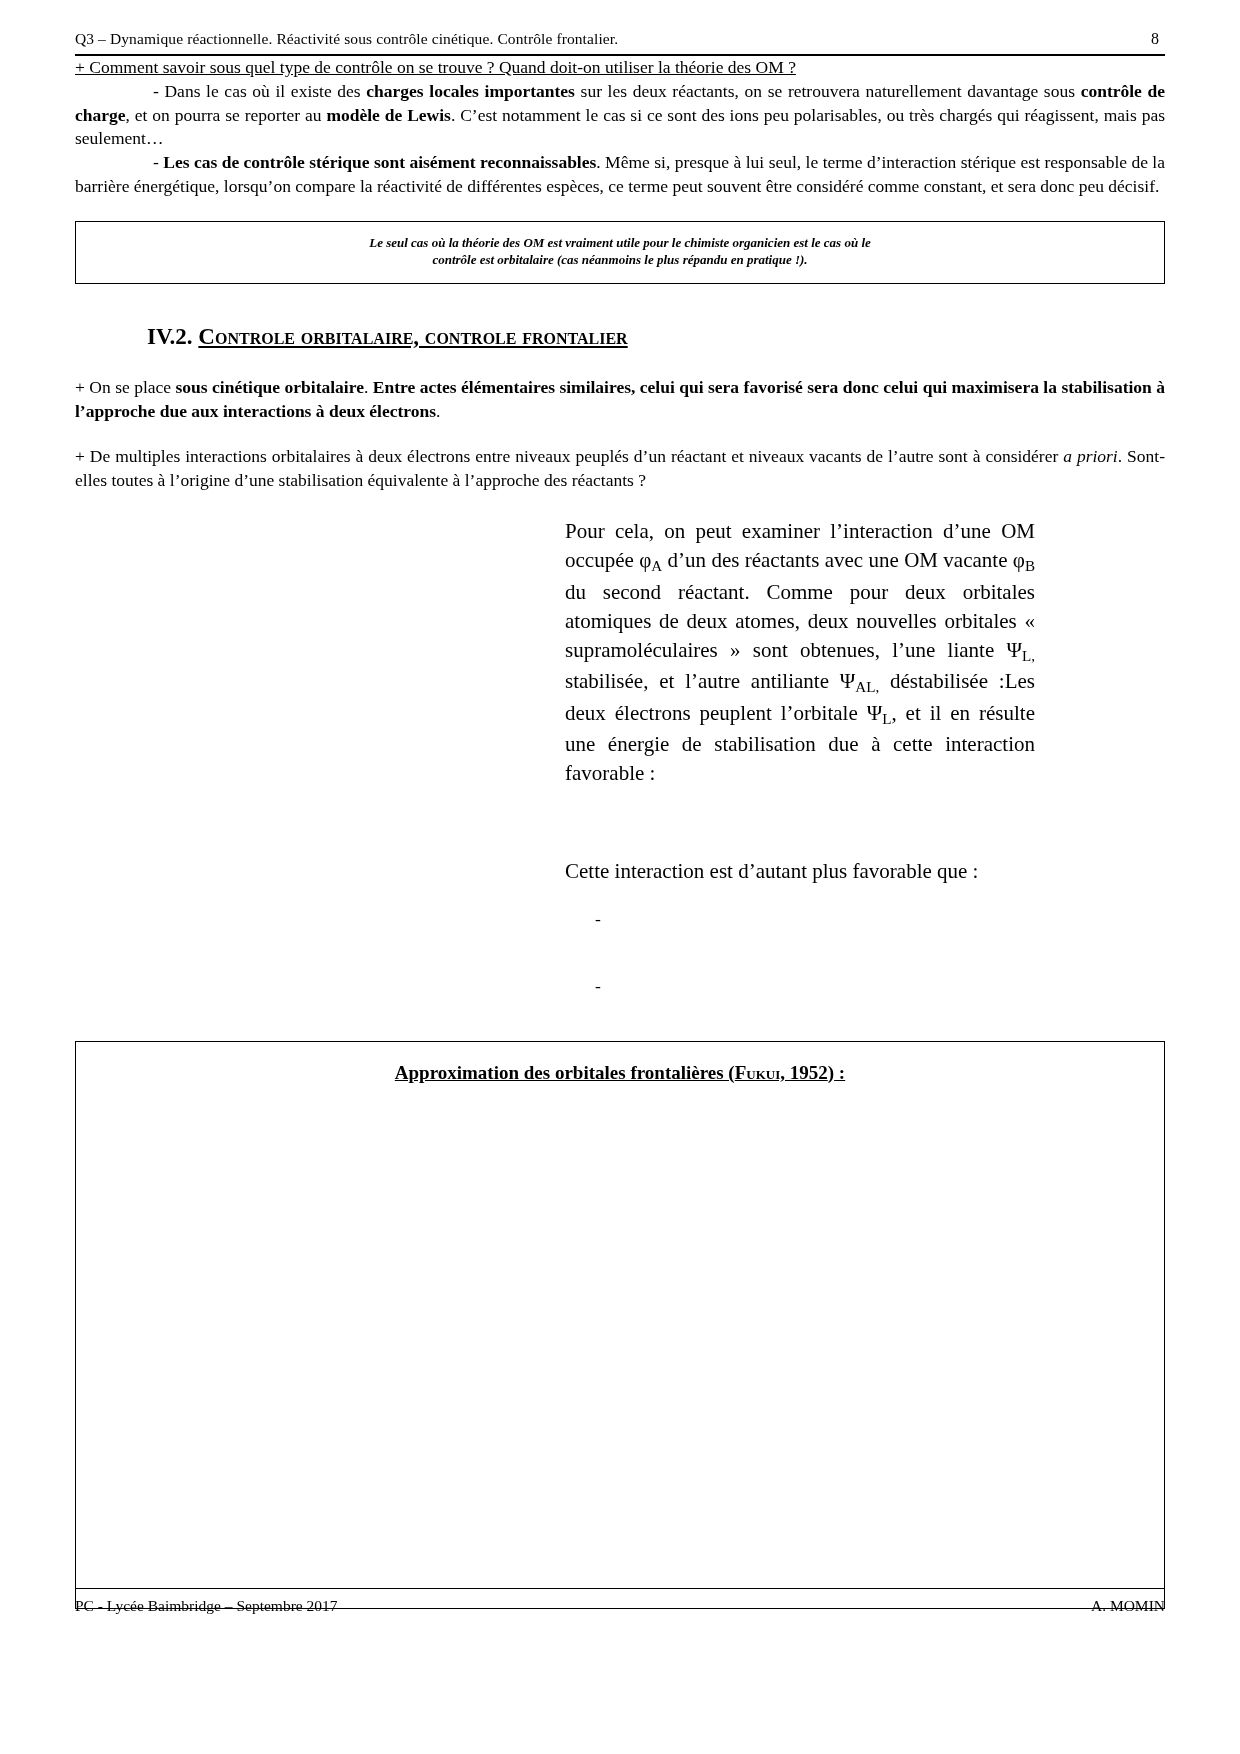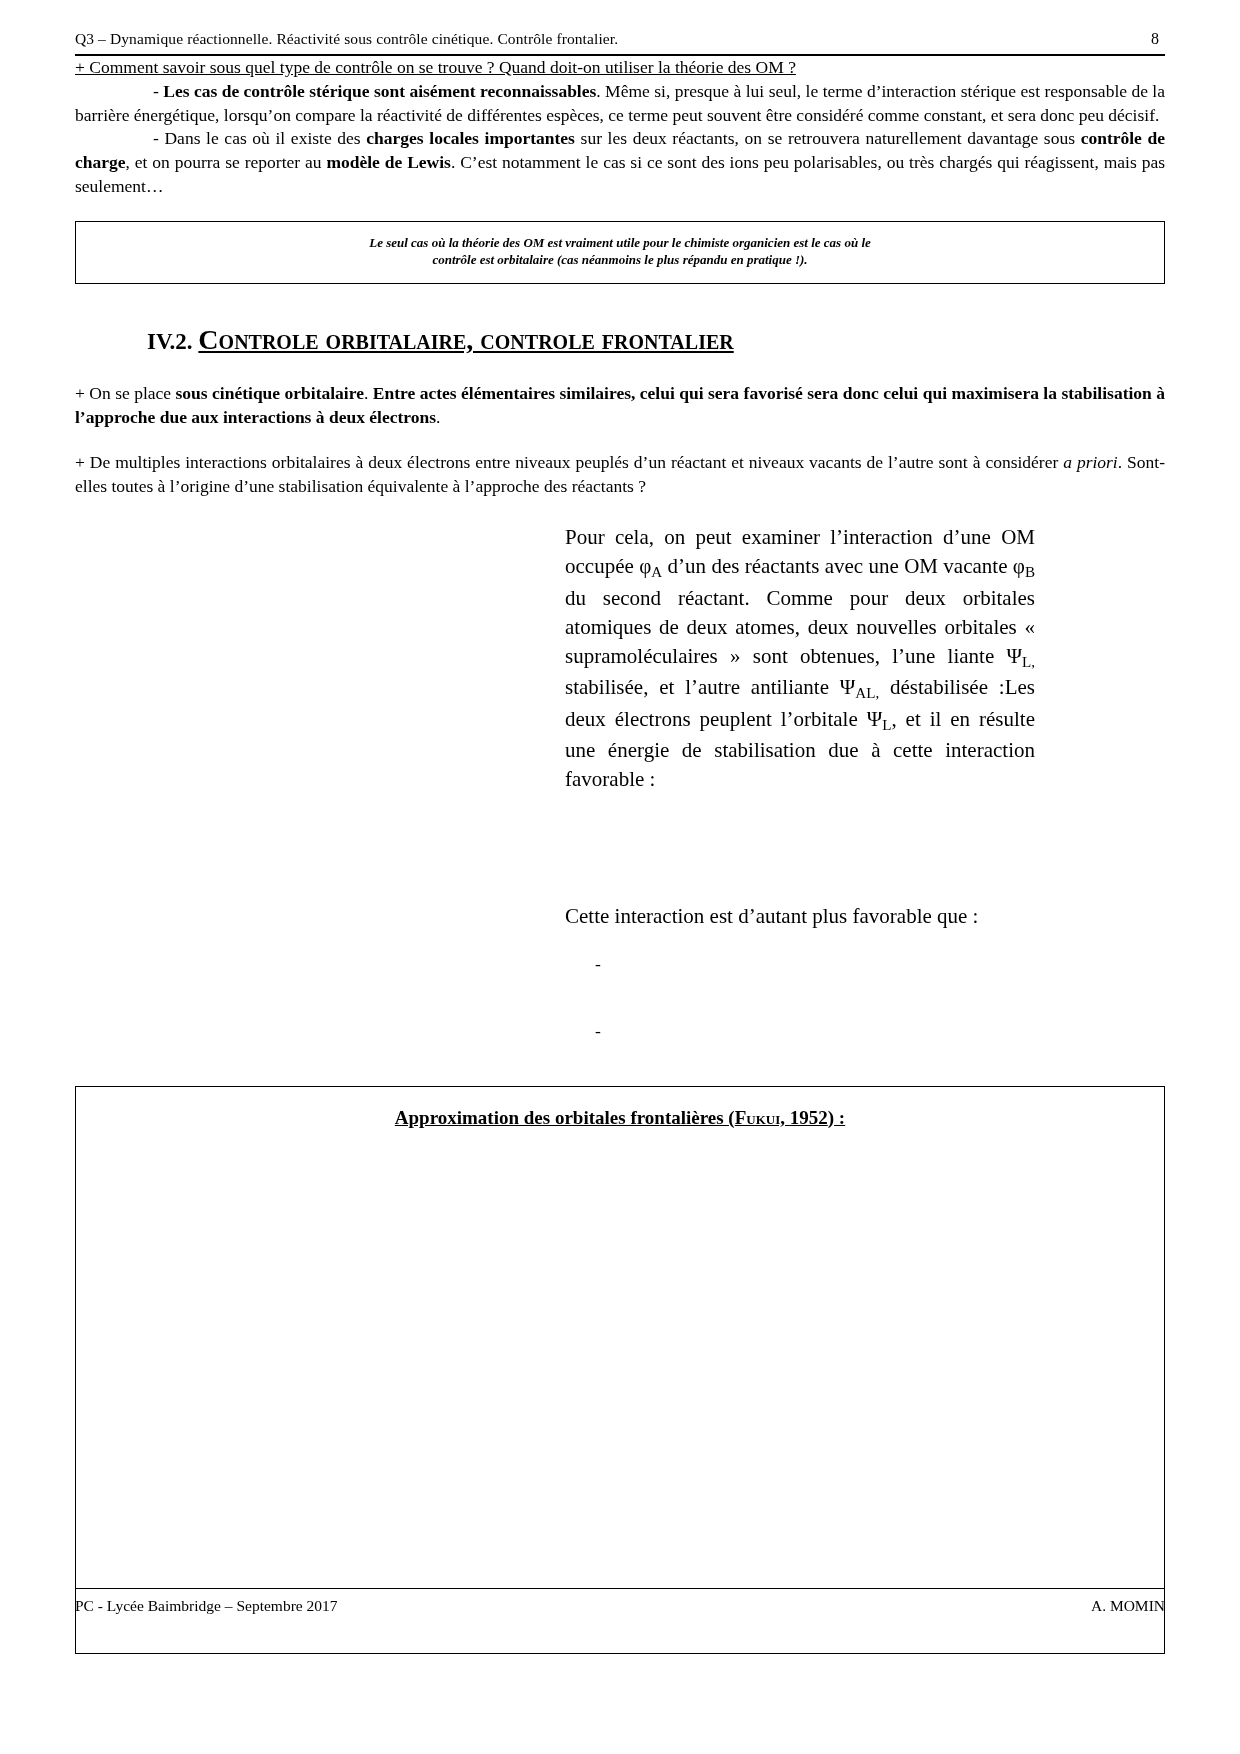--- a/index.html
+++ b/index.html
@@ -76,32 +76,32 @@
     margin-top: 40px;
     margin-left: 72px;
     font-weight: bold;
     font-size: 23px;
     display: inline-block;
   }
   .section-heading .num { font-size: 23px; }
   .section-heading .caps {
     text-decoration: underline;
     font-variant: small-caps;
-    font-size: 28px;
+    font-size: 23px;
   }
 
   
   .right-col {
     margin-left: 490px;
     width: 470px;
     font-size: 21px;
     line-height: 1.40;
     text-align: justify;
   }
-  .right-col.second { margin-top: 108px; text-align: left; }
+  .right-col.second { margin-top: 69px; text-align: left; }
   sub { font-size: 0.72em; vertical-align: -0.26em; }
 
   .bullet-dash {
     margin-left: 490px;
     width: 470px;
     font-size: 17.5px;
   }
   .bullet-dash .d { margin-left: 30px; }
 
   
@@ -151,26 +151,26 @@
       <div class="header-page">8</div>
     </div>
     <div class="header-rule"></div>
 
     <p class="para block">
       <span class="lead-underline">+ Comment savoir sous quel type de contrôle on se trouve ? Quand doit-on utiliser la théorie des OM ?</span>
     </p>
 
     <p class="para block indent">
       <span>-</span>
-      <b>Les cas de contrôle stérique sont aisément reconnaissables</b><span>. Même si, presque à lui seul, le terme d’interaction stérique est responsable de la barrière énergétique, lorsqu’on compare la réactivité de différentes espèces, ce terme peut souvent être considéré comme constant, et sera donc peu décisif.</span>
+      <span>Dans le cas où il existe des </span><b>charges locales importantes</b><span> sur les deux réactants, on se retrouvera naturellement davantage sous </span><b>contrôle de charge</b><span>, et on pourra se reporter au </span><b>modèle de Lewis</b><span>. C’est notamment le cas si ce sont des ions peu polarisables, ou très chargés qui réagissent, mais pas seulement…</span>
     </p>
 
     <p class="para block indent">
       <span>-</span>
-      <span>Dans le cas où il existe des </span><b>charges locales importantes</b><span> sur les deux réactants, on se retrouvera naturellement davantage sous </span><b>contrôle de charge</b><span>, et on pourra se reporter au </span><b>modèle de Lewis</b><span>. C’est notamment le cas si ce sont des ions peu polarisables, ou très chargés qui réagissent, mais pas seulement…</span>
+      <b>Les cas de contrôle stérique sont aisément reconnaissables</b><span>. Même si, presque à lui seul, le terme d’interaction stérique est responsable de la barrière énergétique, lorsqu’on compare la réactivité de différentes espèces, ce terme peut souvent être considéré comme constant, et sera donc peu décisif.</span>
     </p>
 
     <div class="quote-box">
       <div>Le seul cas où la théorie des OM est vraiment utile pour le chimiste organicien est le cas où le</div>
       <div>contrôle est orbitalaire (cas néanmoins le plus répandu en pratique !).</div>
     </div>
 
     <div>
       <div class="section-heading">
         <span class="num">IV.2.</span>

